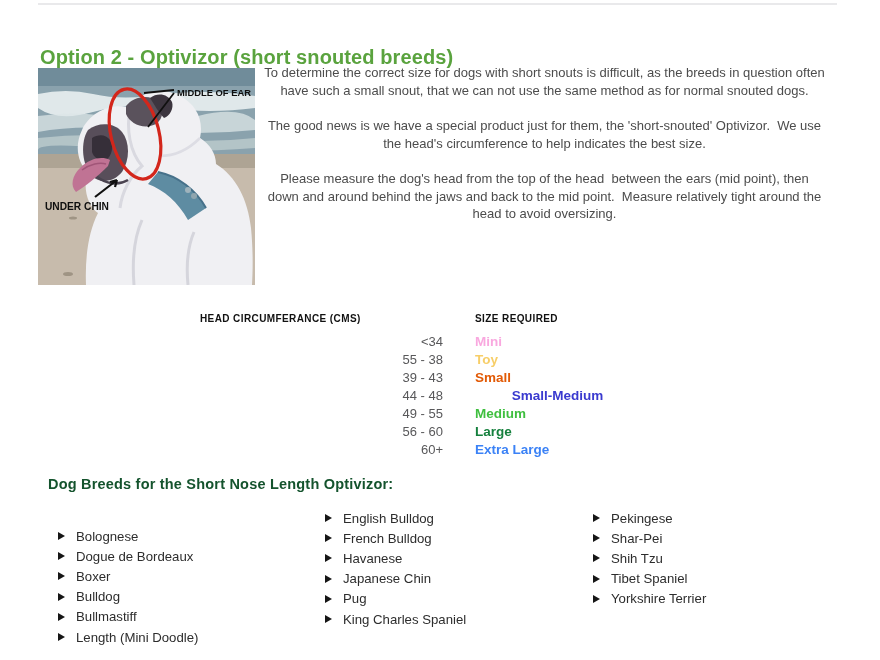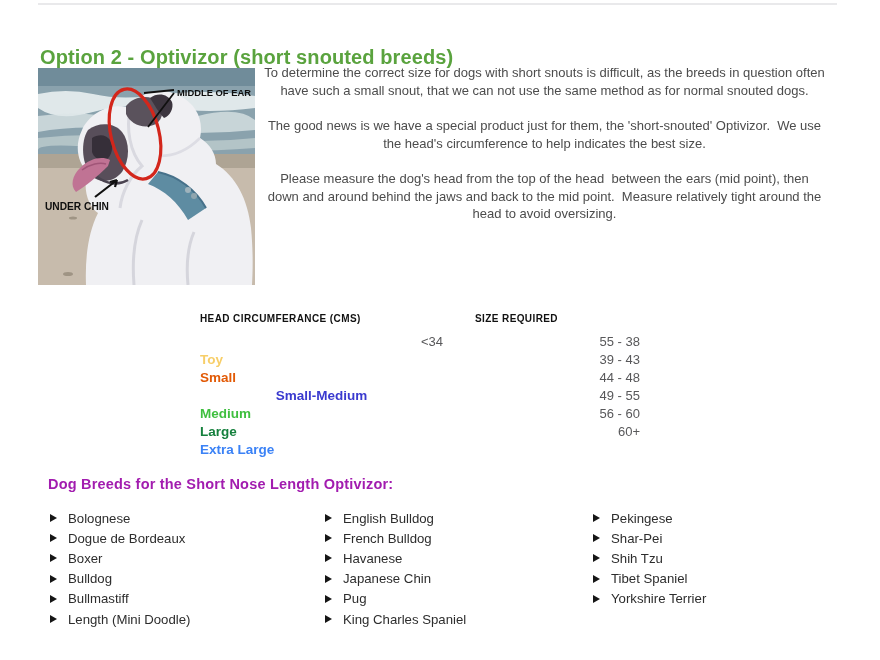--- a/index.html
+++ b/index.html
@@ -33,24 +33,24 @@
     letter-spacing:.4px;padding-bottom:5px;line-height:18px;white-space:nowrap;
   }
   .size-table .range{
     text-align:right;color:#58585a;line-height:18px;
   }
   .size-table .size{
     font-weight:bold;font-size:13.5px;line-height:18px;
   }
   .breeds-heading{
     position:absolute;left:48px;top:476px;
-    font-size:14.5px;font-weight:bold;color:#a21caf;letter-spacing:.2px;
+    font-size:14.5px;font-weight:bold;color:#14532d;letter-spacing:.2px;
   }
   .breed-col{position:absolute;top:508px;}
-  .breed-col.c0{left:50px;}
+  .breed-col.c0{left:58px;margin-top:18px;}
   .breed-col.c1{left:325px;}
   .breed-col.c2{left:593px;}
   .breed-item{
     display:flex;align-items:center;height:20.2px;
     font-size:13.2px;color:#2d2d2d;
   }
   .tri{
     width:0;height:0;flex:0 0 auto;
     border-left:7px solid #161616;
     border-top:4.5px solid transparent;
@@ -110,20 +110,21 @@
   <p>To determine the correct size for dogs with short snouts is difficult, as the breeds in question often have such a small snout, that we can not use the same method as for normal snouted dogs.</p>
   <p>The good news is we have a special product just for them, the 'short-snouted' Optivizor.  We use the head's circumference to help indicates the best size.</p>
   <p>Please measure the dog's head from the top of the head  between the ears (mid point), then down and around behind the jaws and back to the mid point.  Measure relatively tight around the head to avoid oversizing.</p>
 </div>
 
 <div class="size-table">
   <div class="hdr">HEAD CIRCUMFERANCE (CMS)</div>
   <div class="hdr">SIZE REQUIRED</div>
 
   <div class="range">&lt;34</div>
+  <div class="size" style="color: rgb(249, 168, 223);">Mini</div>
 
   <div class="range">55 - 38</div>
   <div class="size" style="color: rgb(247, 206, 104);">Toy</div>
 
   <div class="range">39 - 43</div>
   <div class="size" style="color: rgb(226, 90, 6);">Small</div>
 
   <div class="range">44 - 48</div>
   <div class="size" style="color: rgb(58, 58, 207); text-align: center;">Small-Medium</div>
 

